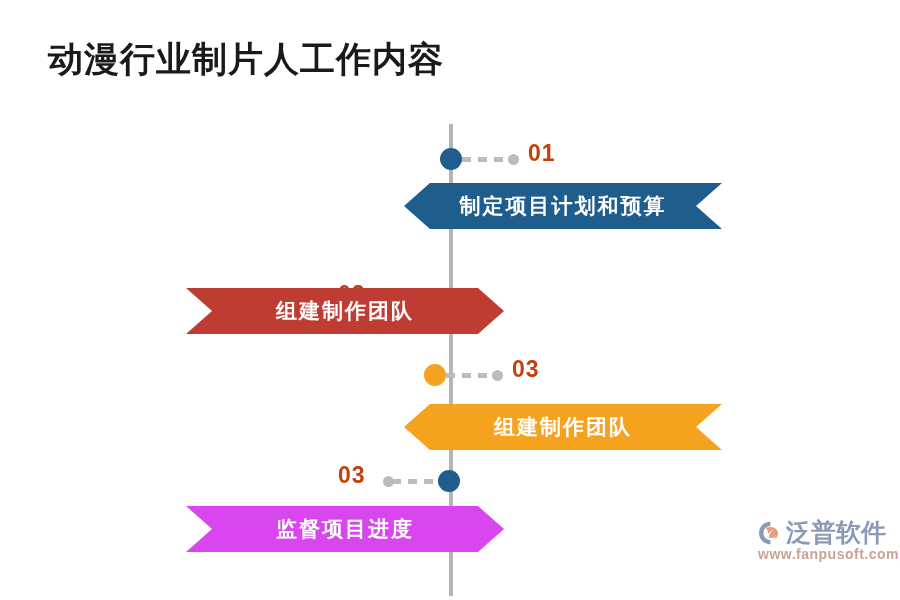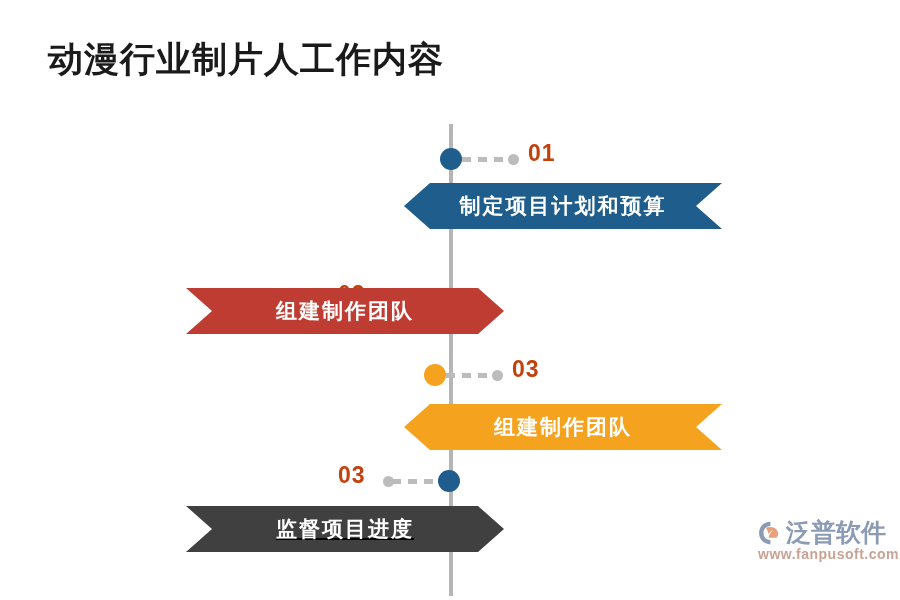--- a/index.html
+++ b/index.html
@@ -208,21 +208,21 @@
     </div>
   </div>
 
   <div class="step">
     <div class="connector" style="left:338px; top:470px; width:124px;">
       <div class="step-number" style="left:0px;">03</div>
       <div class="dot-small" style="left:45px;"></div>
       <div class="dash" style="left:54px; width:48px;"></div>
       <div class="dot-main" style="left:100px; background:#1f5e8c;"></div>
     </div>
-    <div class="banner point-right" style="left:186px; top:506px; width:318px; background:#404040;text-decoration:underline;">
+    <div class="banner point-right" style="left:186px; top:506px; width:318px; background:#d946ef;">
       <span class="banner-label">监督项目进度</span>
     </div>
   </div>
 
   <div id="watermark">
     <div id="logo-row">
       <svg id="logo-mark" viewBox="0 0 32 32">
         <path d="M16.5 2 C8.5 2 2.5 8 2.5 16 C2.5 24 8.5 30 16.5 30 L16.5 24.5
                  C11.5 24.5 8 20.9 8 16 C8 11.1 11.5 7.5 16.5 7.5 Z" fill="#8c9bb5"></path>
         <path d="M17 8.5 C22 8.5 26 12.2 26 16.6 C26 18.6 25.2 20.4 24 21.8

